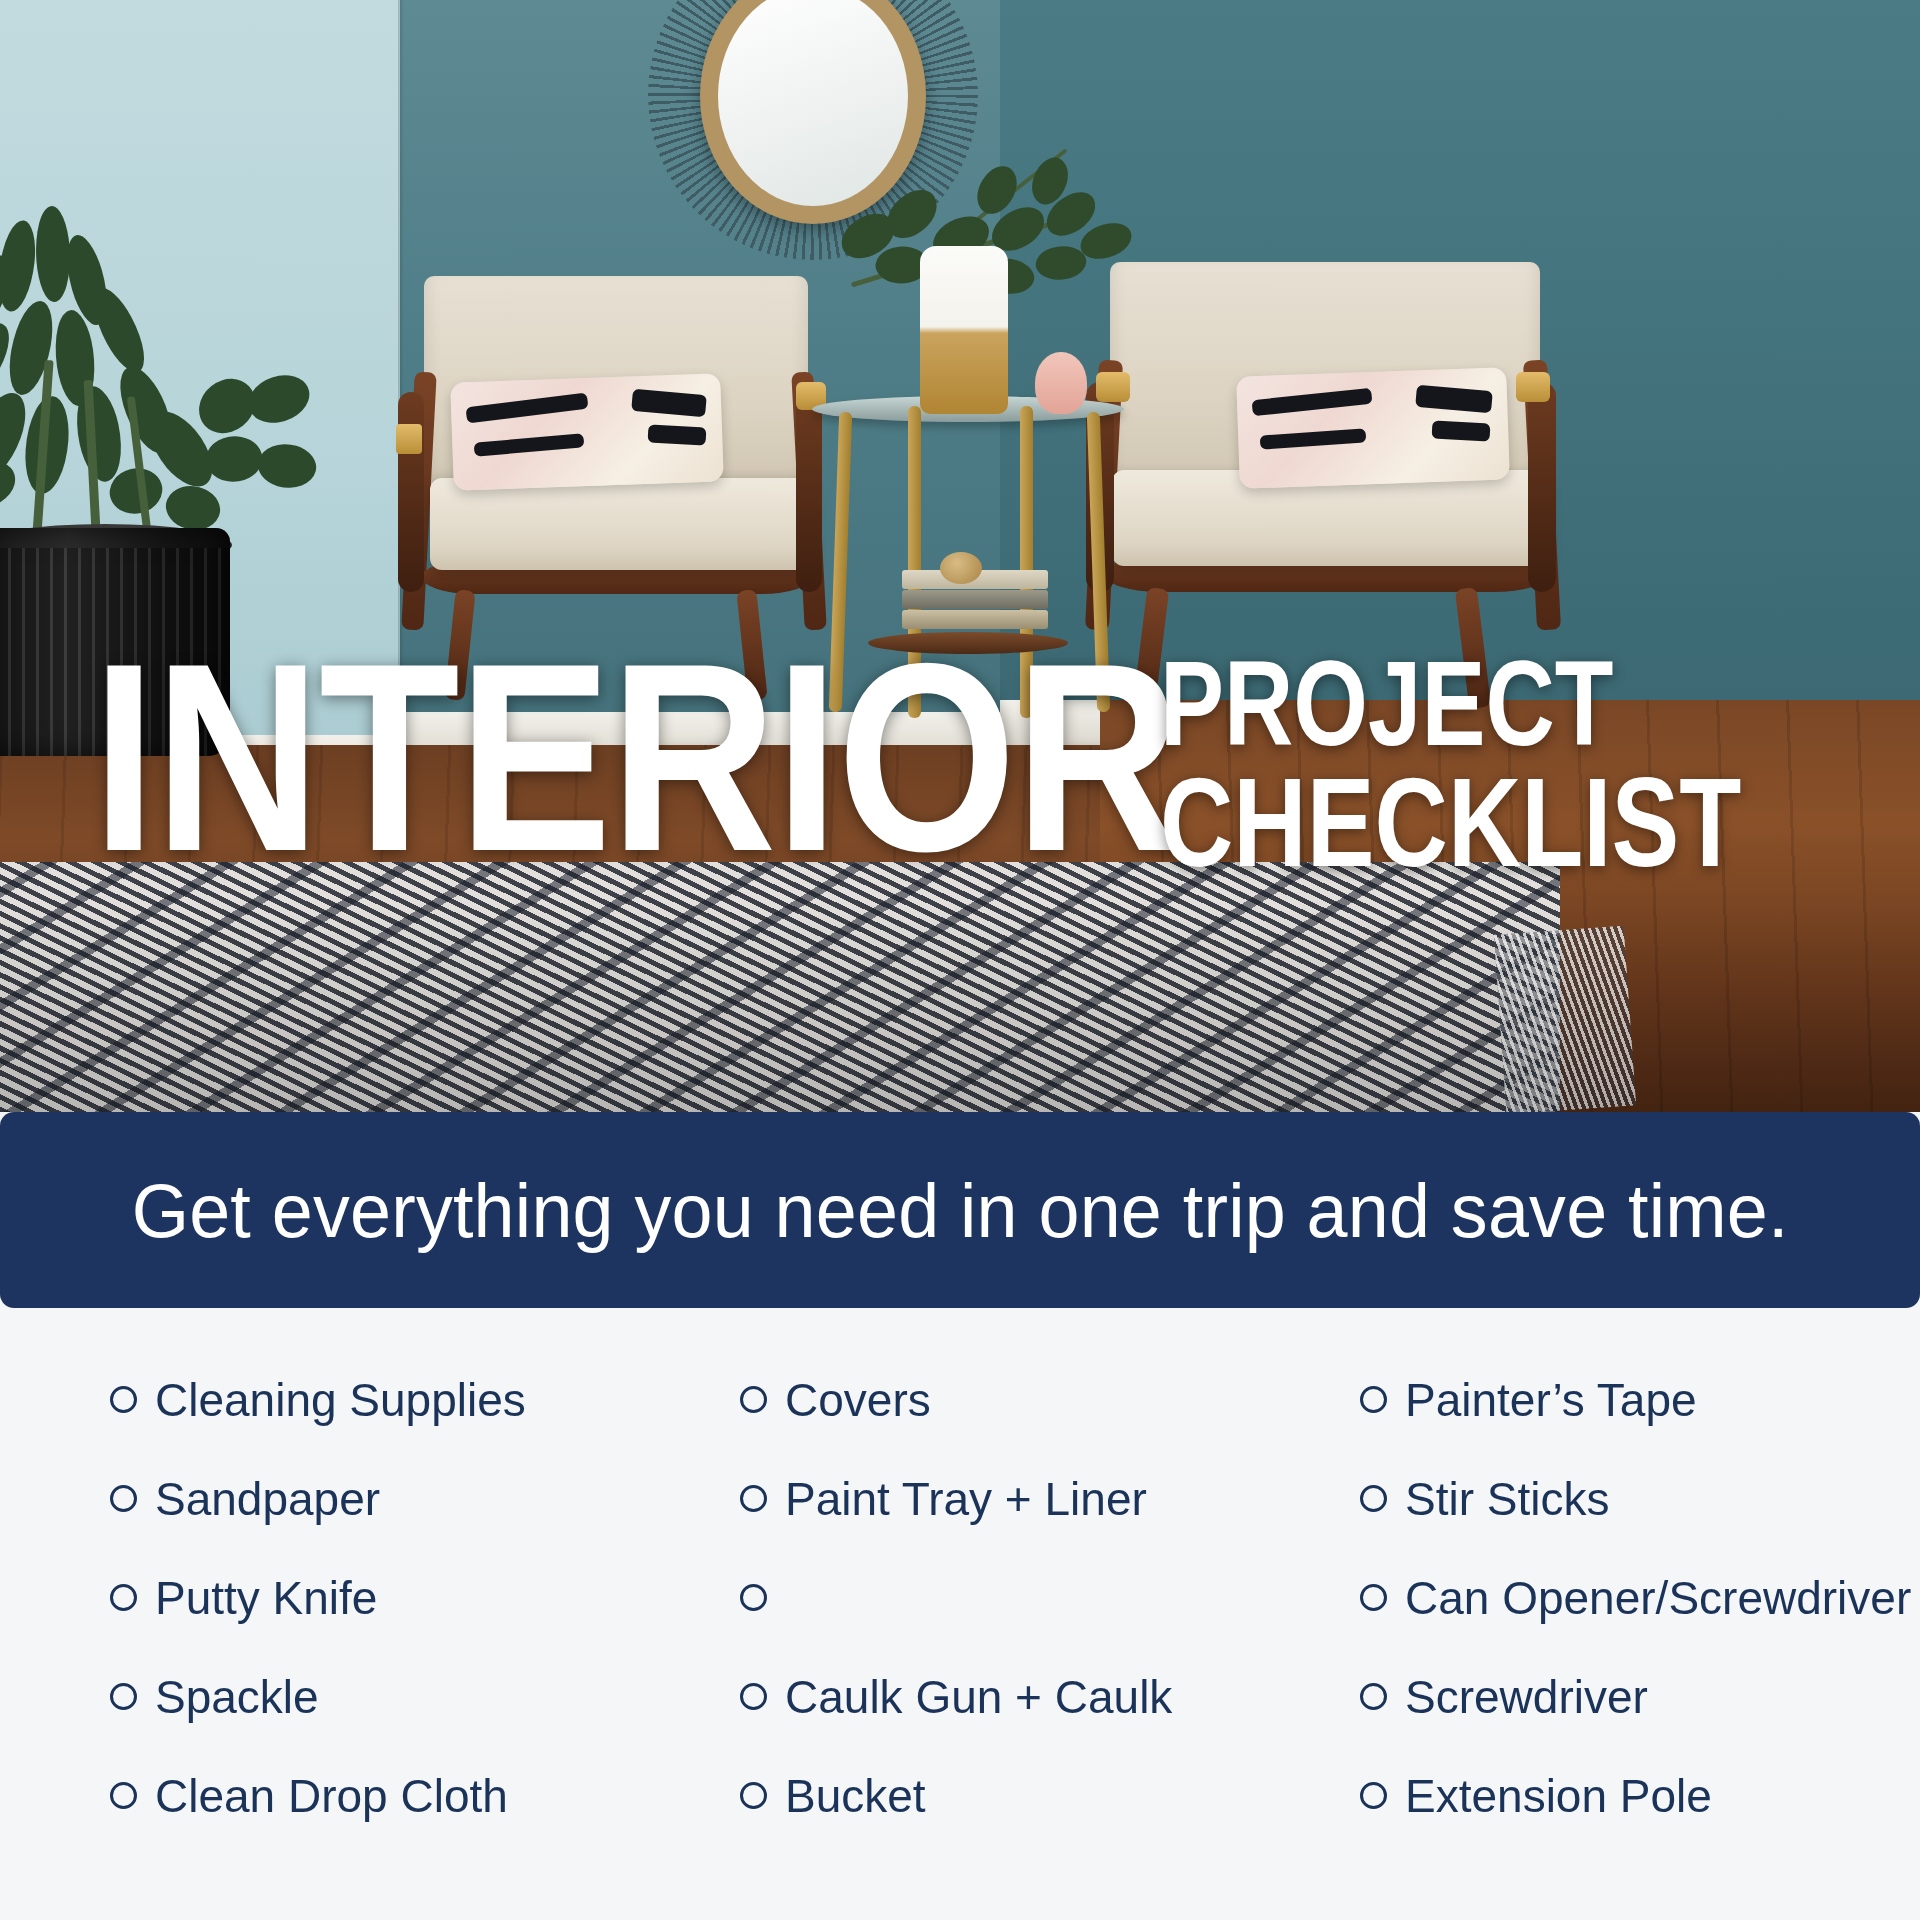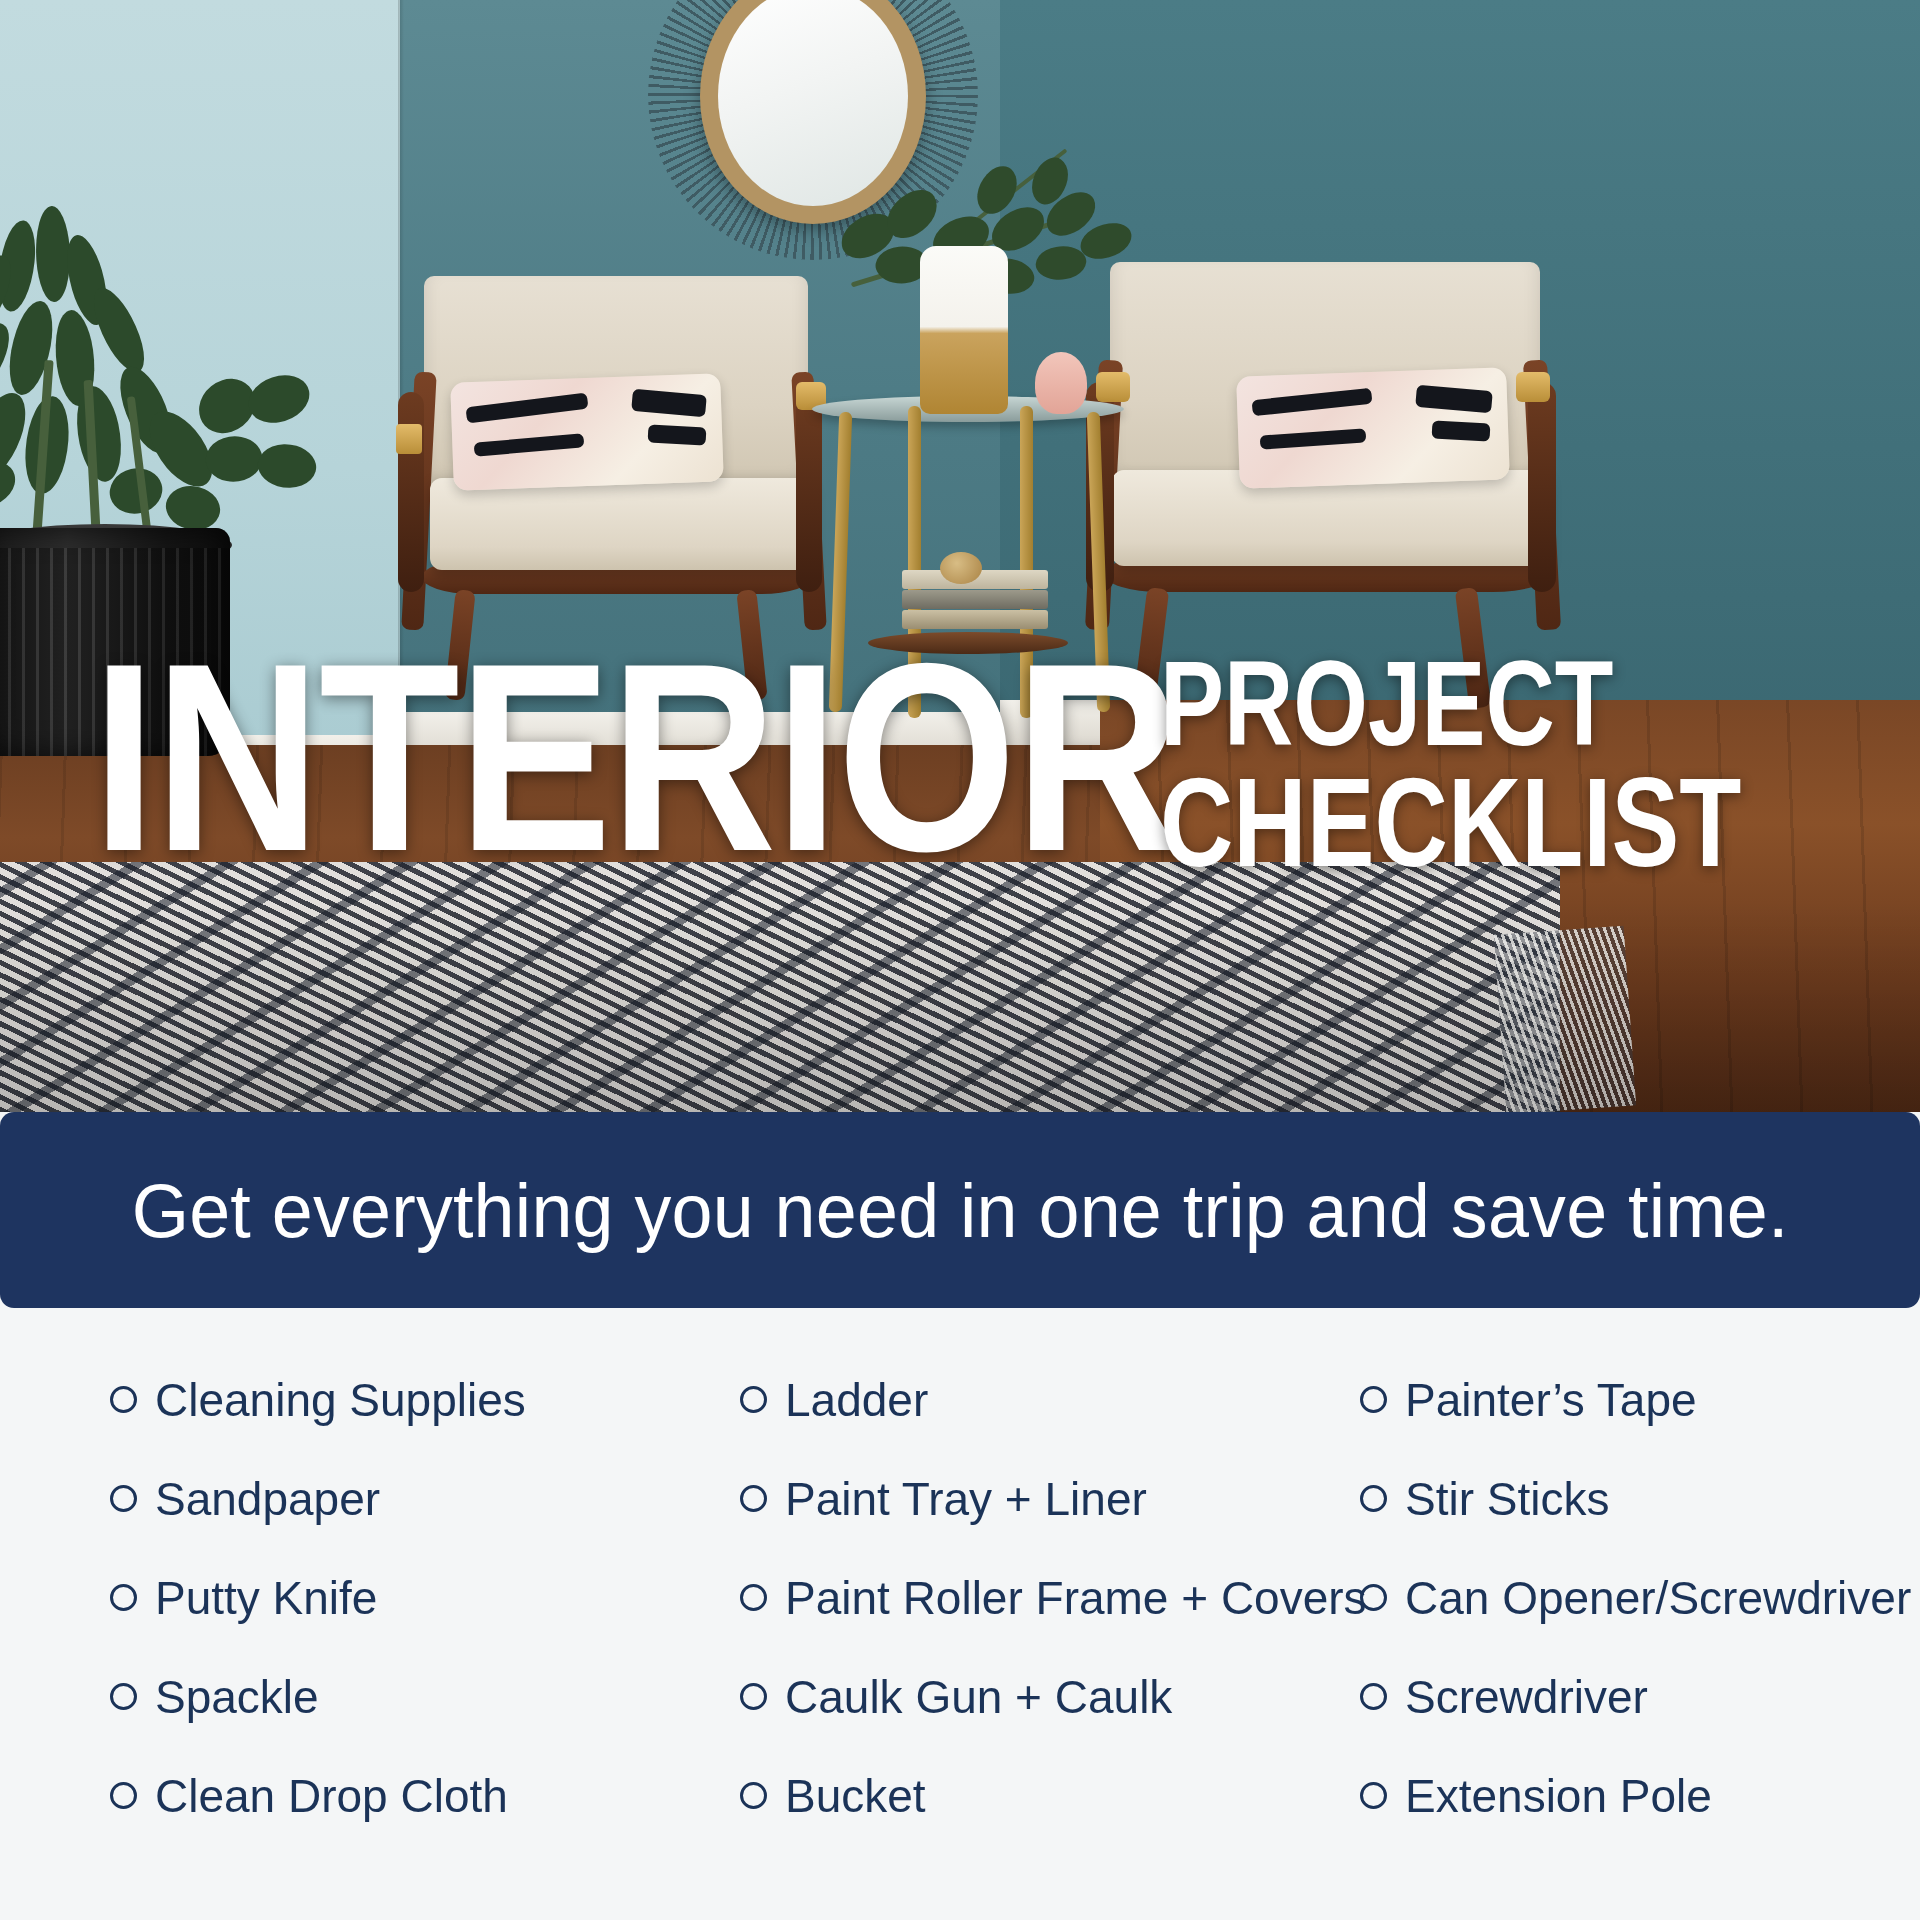--- a/index.html
+++ b/index.html
@@ -321,29 +321,28 @@
         </div>
         <div class="item">
           <span class="circle"></span>
           <span class="item-label">Clean Drop Cloth</span>
         </div>
       </div>
 
       <div class="col">
         <div class="item">
           <span class="circle"></span>
-          <span class="item-label">Ladder</span>
+          <span class="item-label">Covers</span>
         </div>
         <div class="item">
           <span class="circle"></span>
           <span class="item-label">Paint Tray + Liner</span>
         </div>
         <div class="item">
           <span class="circle"></span>
-          <span class="item-label">Paint Roller Frame + Covers</span>
         </div>
         <div class="item">
           <span class="circle"></span>
           <span class="item-label">Caulk Gun + Caulk</span>
         </div>
         <div class="item">
           <span class="circle"></span>
           <span class="item-label">Bucket</span>
         </div>
       </div>

